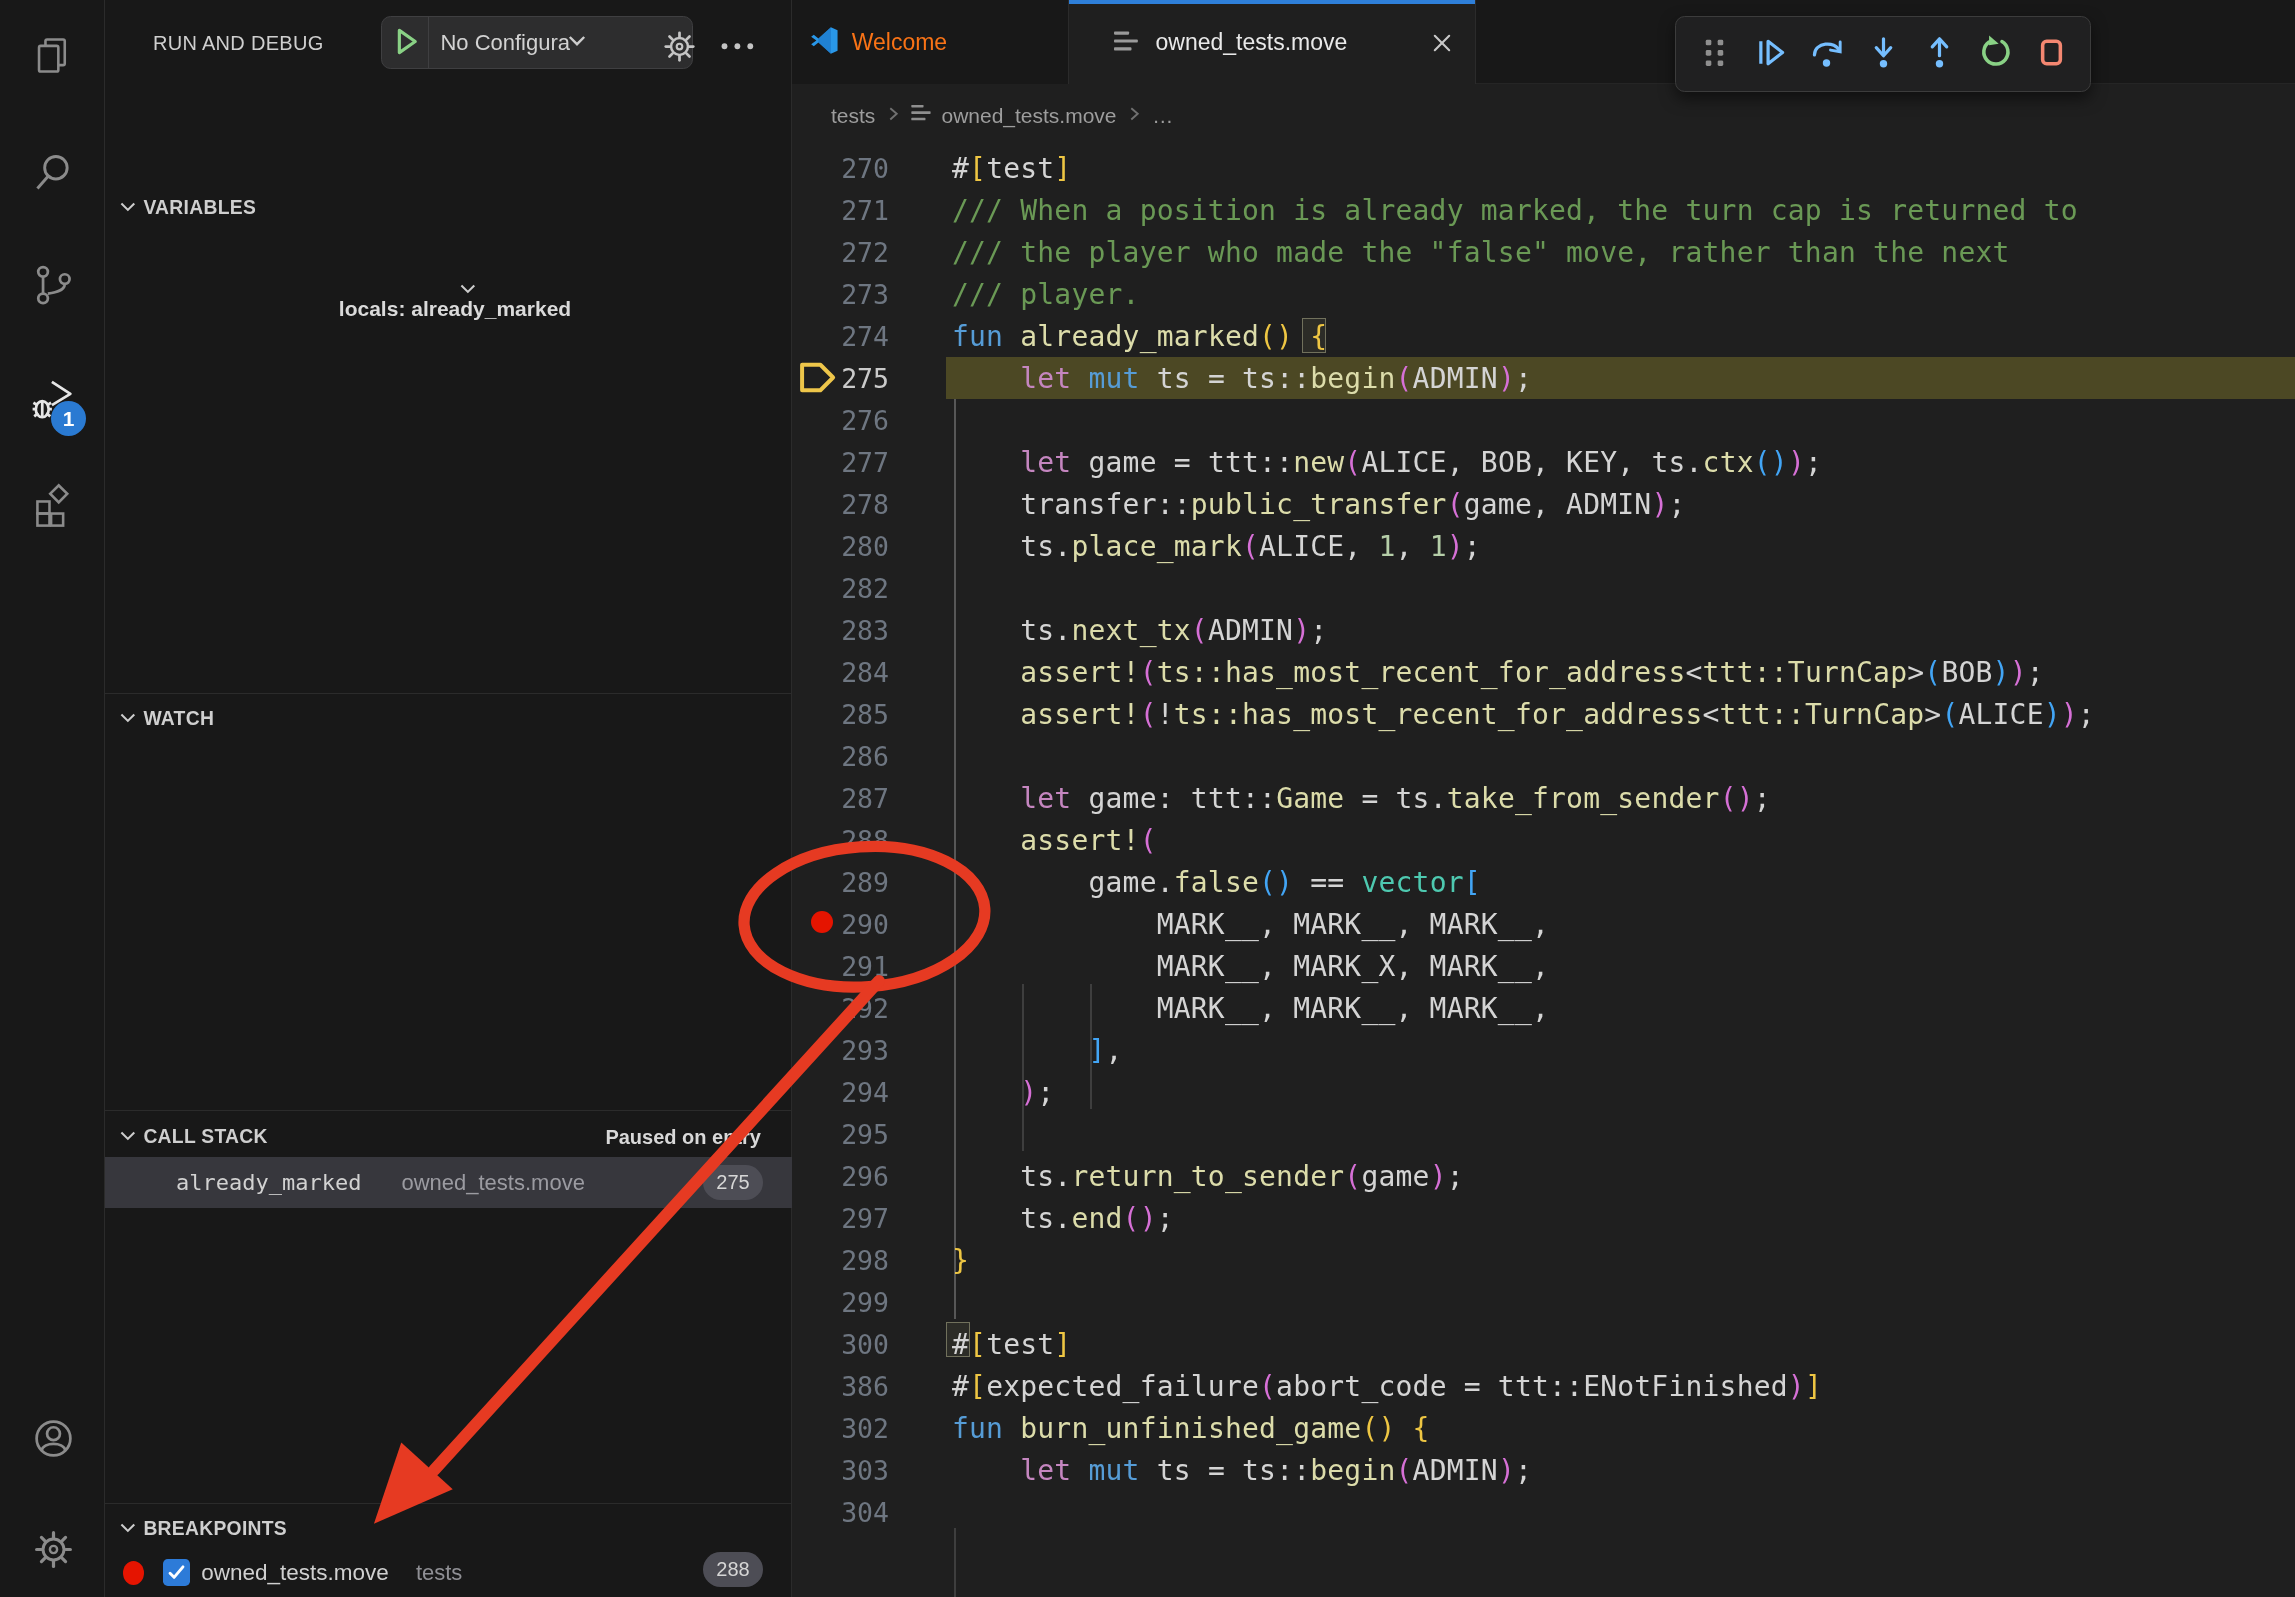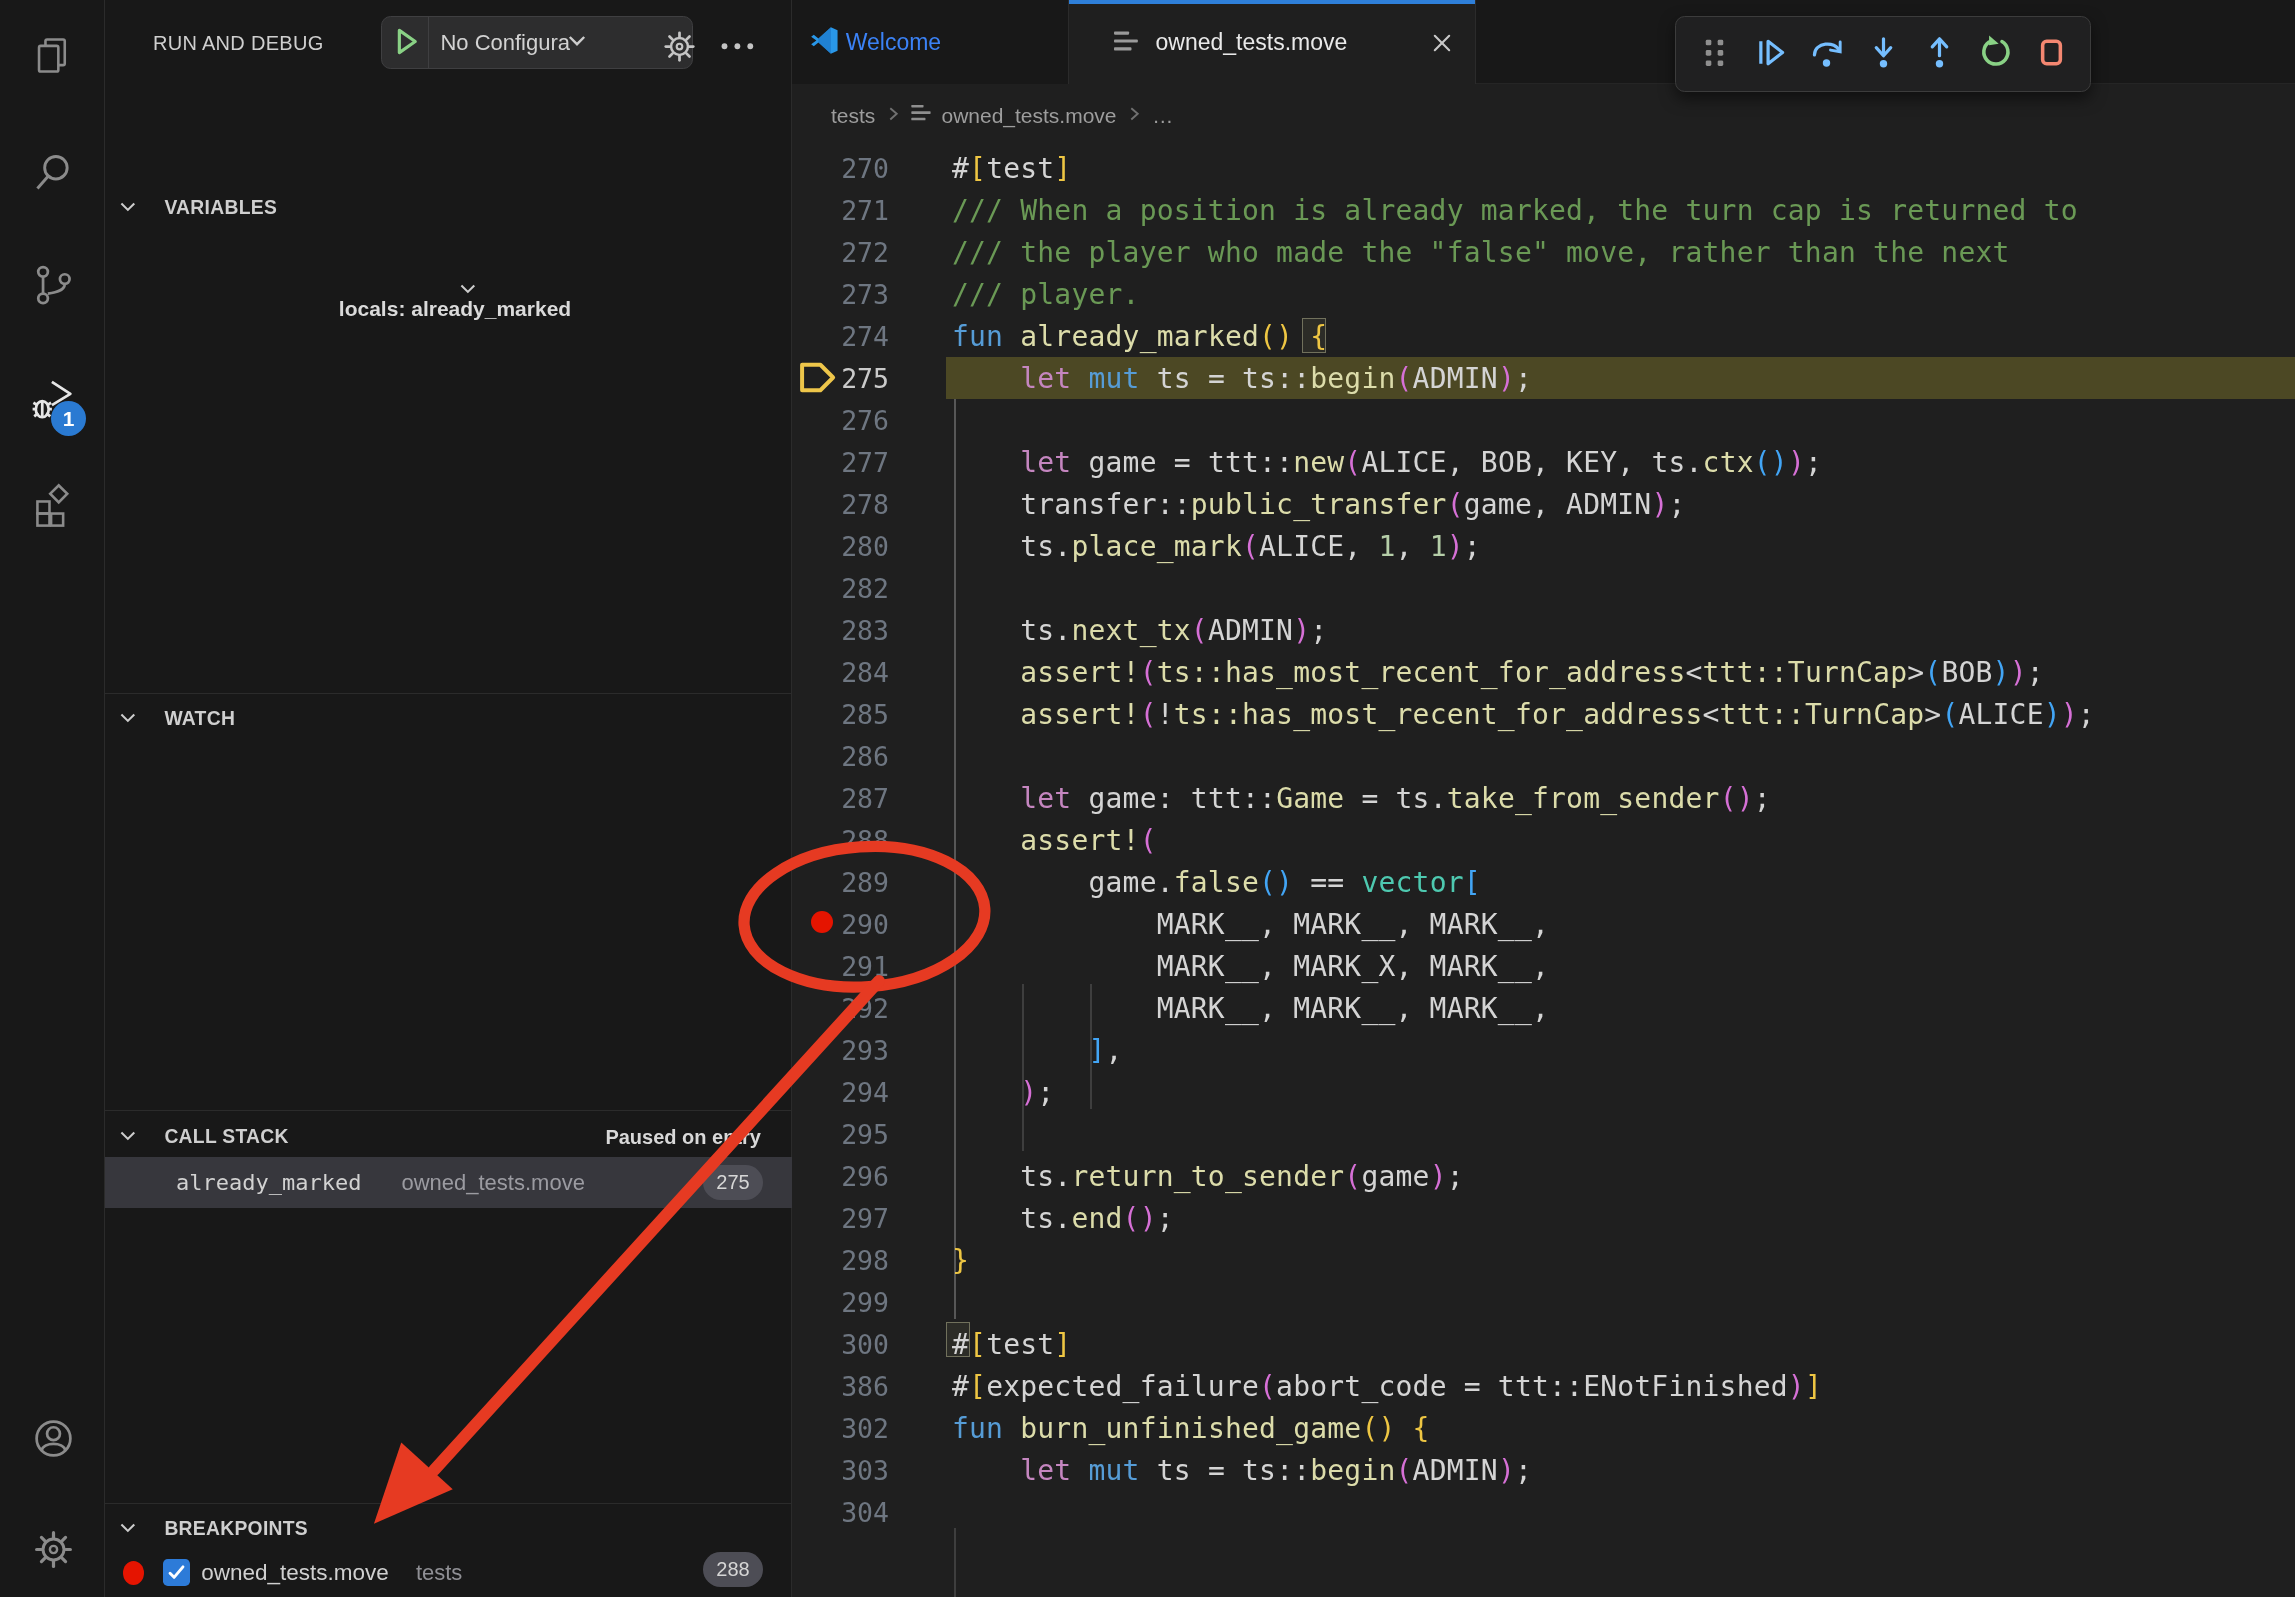--- a/index.html
+++ b/index.html
@@ -26,21 +26,21 @@
   .cfg-play { flex:0 0 auto; margin:0 8px 0 11.3px; }
   .cfg-div { width:0.8px; align-self:stretch; background:#3f3f41; }
   .cfg-label { font-size:22px; color:#d2d2d2; margin-left:11.3px; white-space:nowrap;
                overflow:hidden; max-width:171px; }
   .cfg-chev { flex:0 0 auto; margin-left:-4.8px; margin-right:6.4px; }
   .sb-gear { position:absolute; left:557px; top:29px; }
   .sb-dots { position:absolute; left:613px; top:39px; }
 
   .sec-head { position:absolute; left:0; width:687px; height:42px; display:flex; align-items:center; }
   .sec-head .chev { margin-left:13.7px; }
-  .sec-head .lbl { margin-left:28px; font-size:19.3px; font-weight:700; letter-spacing:0.3px; color:#cfcfcf; }
+  .sec-head .lbl { margin-left:7px; font-size:19.3px; font-weight:700; letter-spacing:0.3px; color:#cfcfcf; }
   .sec-status { position:absolute; right:31px; font-size:20px; font-weight:600; color:#d8d8d8; }
   .sb-div { position:absolute; left:0; width:687px; height:0.8px; background:#2b2b2b; }
 
   .locals-row { position:absolute; left:0; top:282px; width:687px; height:42px; display:flex; align-items:center;flex-direction:column; }
   .locals-row .chev { margin-left:38px; }
   .locals-row .lbl { margin-left:13px; font-size:21px; font-weight:700; color:#dadada; }
 
   .cs-row { position:absolute; left:0; top:1157px; width:687px; height:51px; background:#37373d;
             display:flex; align-items:center; }
   .cs-fn { margin-left:71px; font-family:"DejaVu Sans Mono", monospace; font-size:22px; color:#d2d2d2; }
@@ -57,21 +57,21 @@
   .bp-path { margin-left:27px; font-size:22px; color:#8f8f94; }
   .bp-row .badge { top:3.2px; }
 
   
   .editor { position:absolute; left:792px; top:0; width:1503px; height:1597px; background:#1f1f1f; }
   .tabbar { position:absolute; left:0; top:0; width:1503px; height:84px; background:#181818;
             border-bottom:0.8px solid #252525; display:flex; }
   .tab { height:84px; display:flex; align-items:center; position:relative;
          border-right:0.8px solid #2b2b2b; background:#181818; }
   .tab.welcome { width:277px; padding-left:17.7px; }
-  .tab.welcome .tlabel { margin-left:7px; font-size:23px; color:#3b82f6; }
+  .tab.welcome .tlabel { margin-left:13px; font-size:23px; color:#f97316; }
   .tab.active { width:407px; background:#1f1f1f; padding-left:45px; }
   .tab.active::before { content:""; position:absolute; left:0; top:0; width:100%; height:4px; background:#2e7fd9; }
   .tab.active .tlabel { margin-left:14.5px; font-size:23px; color:#e9e9e9; }
   .tab .close { position:absolute; right:21px; top:31px; }
 
   .breadcrumbs { position:absolute; left:0; top:84px; width:1503px; height:63px;
                  display:flex; align-items:center; font-size:21px; color:#9d9d9d; }
   .breadcrumbs .bc-first { margin-left:39px; }
   .bc-sep { margin:0 11.3px; }
   .bc-icon { margin-right:8px; }

